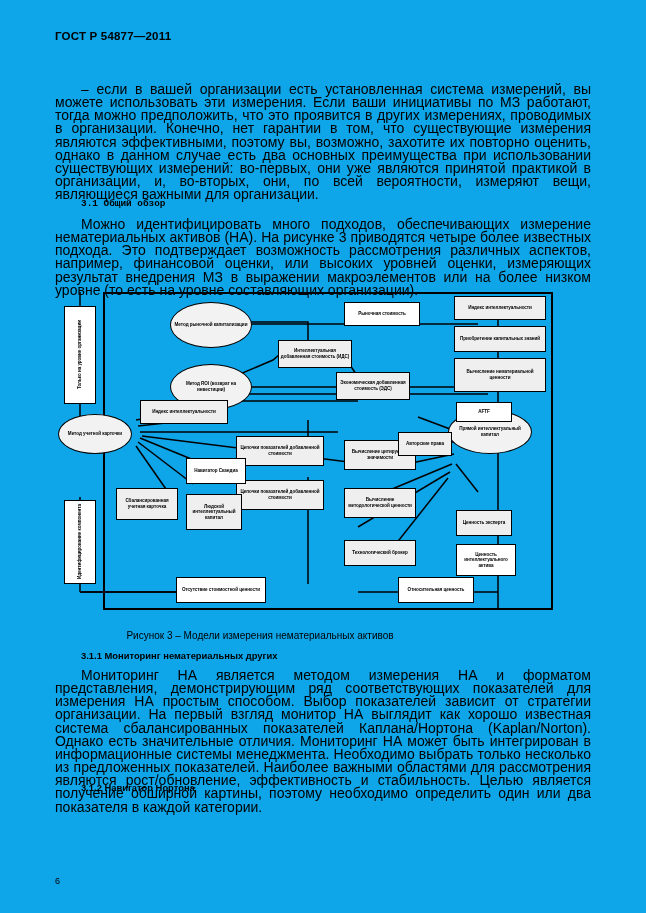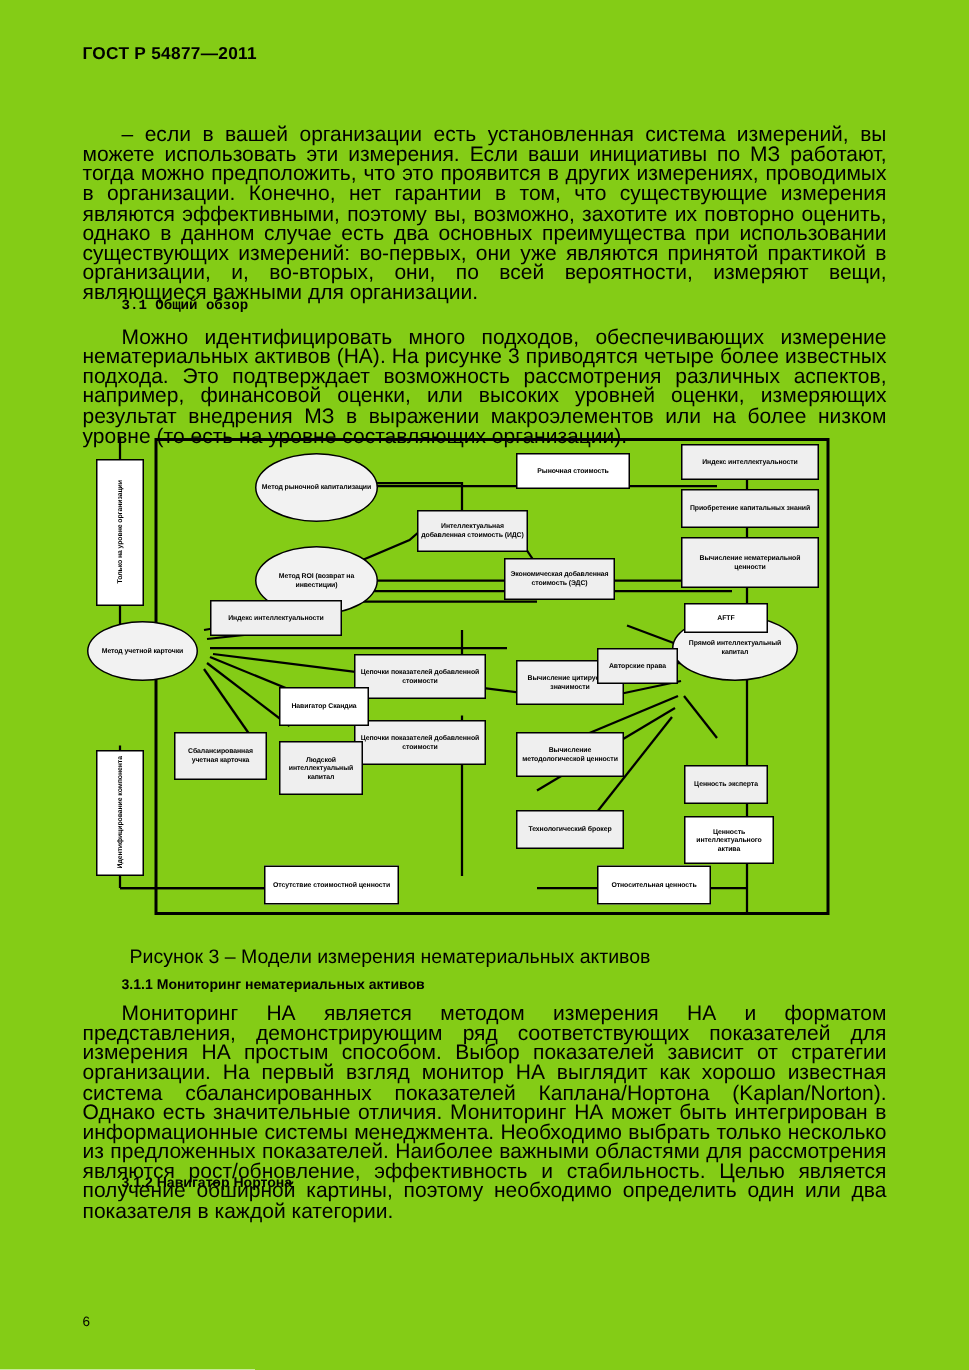--- a/index.html
+++ b/index.html
@@ -12,21 +12,21 @@
     height: 913px;
     font-family: "Liberation Sans", sans-serif;
     color: #000;
     position: relative;
     overflow: hidden;
   }
   .page {
     position: relative;
     width: 646px;
     height: 913px;
-    background: #84cc16;
+    background: #0ea5e9;
     box-sizing: border-box;
     padding: 0;
   }
   .header-std {
     position: absolute;
     left: 55px;
     top: 30px;
     font-size: 11.5px;
     font-weight: bold;
     letter-spacing: 0.2px;
@@ -48,21 +48,21 @@
     font-size: 9.4px;
     font-weight: bold;
     margin: 0;
     text-indent: 26px;
   }
   .caption {
     position: absolute;
     left: 0;
     width: 520px;
     text-align: center;
-    font-size: 13px;
+    font-size: 10px;
   }
   .pageno {
     position: absolute;
     left: 55px;
     bottom: 27px;
     font-size: 9px;
   }
 
   
   .diagram {
@@ -295,21 +295,21 @@
 
     <div class="node white" style="left:398px; top:252px; width:60px; height:32px;">
       <span>Ценность интеллектуального актива</span>
     </div>
 
   </div>
 
   <div class="caption" style="top:630px;">Рисунок 3 – Модели измерения нематериальных активов</div>
 
   <div class="body-col" style="top:650px;">
-    <h3 class="heading">3.1.1 Мониторинг нематериальных активов</h3>
+    <h3 class="heading">3.1.1 Мониторинг нематериальных других</h3>
   </div>
 
   <div class="body-col" style="top:669px;">
     <p class="para">Мониторинг НА является методом измерения НА и форматом представления, демонстрирующим ряд соответствующих показателей для измерения НА простым способом. Выбор показателей зависит от стратегии организации. На первый взгляд монитор НА выглядит как хорошо известная система сбалансированных показателей Каплана/Нортона (Kaplan/Norton). Однако есть значительные отличия. Мониторинг НА может быть интегрирован в информационные системы менеджмента. Необходимо выбрать только несколько из предложенных показателей. Наиболее важными областями для рассмотрения являются рост/обновление, эффективность и стабильность. Целью является получение обширной картины, поэтому необходимо определить один или два показателя в каждой категории.</p>
   </div>
 
   <div class="body-col" style="top:782px;">
     <h3 class="heading">3.1.2 Навигатор Нортона</h3>
   </div>
 

